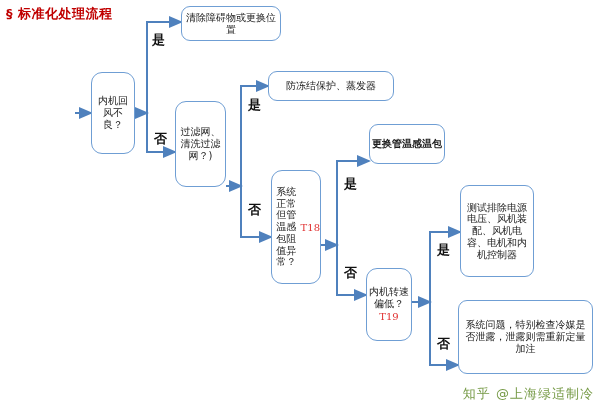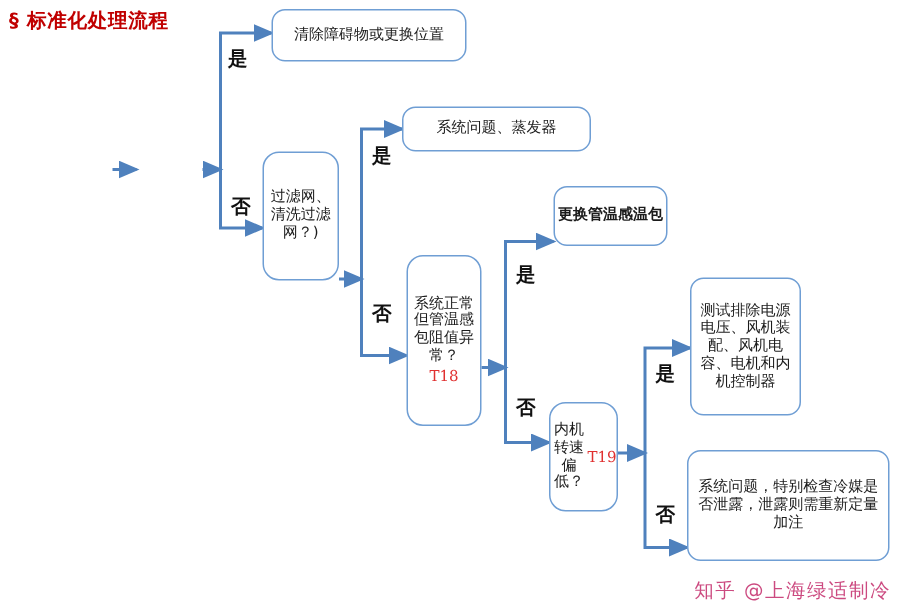--- a/index.html
+++ b/index.html
@@ -81,21 +81,21 @@
     line-height: 1;
     white-space: nowrap;
   }
 
   
   .watermark {
     position: absolute;
     right: 6px;
     bottom: 4px;
     font-size: 13px;
-    color: #be185d;
+    color: #4d7c0f;
     opacity: 0.78;
     white-space: nowrap;
     letter-spacing: 1px;
     margin-top: 20px;
   }
 </style>
 </head>
 <body>
 
 <div id="page">
@@ -132,43 +132,46 @@
 
       <path d="M412,302 L430,302"></path>
 
       <path d="M430,302 L430,232 L460,232"></path>
 
       <path d="M430,302 L430,365 L458,365"></path>
     </g>
   </svg>
 
 
+  <div class="node tall narrow" style="left:91px; top:72px; width:44px; height:82px;">
+    <span class="txt">内机回风不良？</span>
+  </div>
 
-  <div class="node" style="left:181px; top:6px; width:130px; height:35px;font-family:Liberation Serif, serif;">
+  <div class="node" style="left:181px; top:6px; width:100px; height:35px;font-family:Liberation Serif, serif;">
     <span class="txt">清除障碍物或更换位置</span>
   </div>
 
   <div class="node tall narrow" style="left:175px; top:101px; width:51px; height:86px;">
     <span class="txt">过滤网、清洗过滤网？)</span>
   </div>
 
   <div class="node" style="left:268px; top:71px; width:126px; height:30px;">
-    <span class="txt">系统问题、蒸发器</span>
+    <span class="txt">防冻结保护、蒸发器</span>
   </div>
 
-  <div class="node tall narrow" style="left:271px; top:170px; width:50px; height:114px; flex-direction:column;">
+  <div class="node tall narrow" style="left:271px; top:170px; width:50px; height:114px; flex-direction:row;">
     <span class="txt">系统正常但管温感包阻值异常？</span>
     <span class="tag">T18</span>
   </div>
 
   <div class="node" style="left:369px; top:124px; width:76px; height:40px;font-weight:bold;">
     <span class="txt">更换管温感温包</span>
   </div>
 
-  <div class="node tall narrow" style="left:366px; top:268px; width:46px; height:73px; flex-direction:row;">
+  <div class="node tall narrow" style="left:366px; top:268px; width:46px; height:73px; flex-direction:column;">
     <span class="txt">内机转速偏低？</span>
     <span class="tag">T19</span>
   </div>
 
   <div class="node" style="left:460px; top:185px; width:74px; height:92px;">
     <span class="txt">测试排除电源电压、风机装配、风机电容、电机和内机控制器</span>
   </div>
 
   <div class="node" style="left:458px; top:300px; width:135px; height:74px;">
     <span class="txt">系统问题，特别检查冷媒是否泄露，泄露则需重新定量加注</span>

